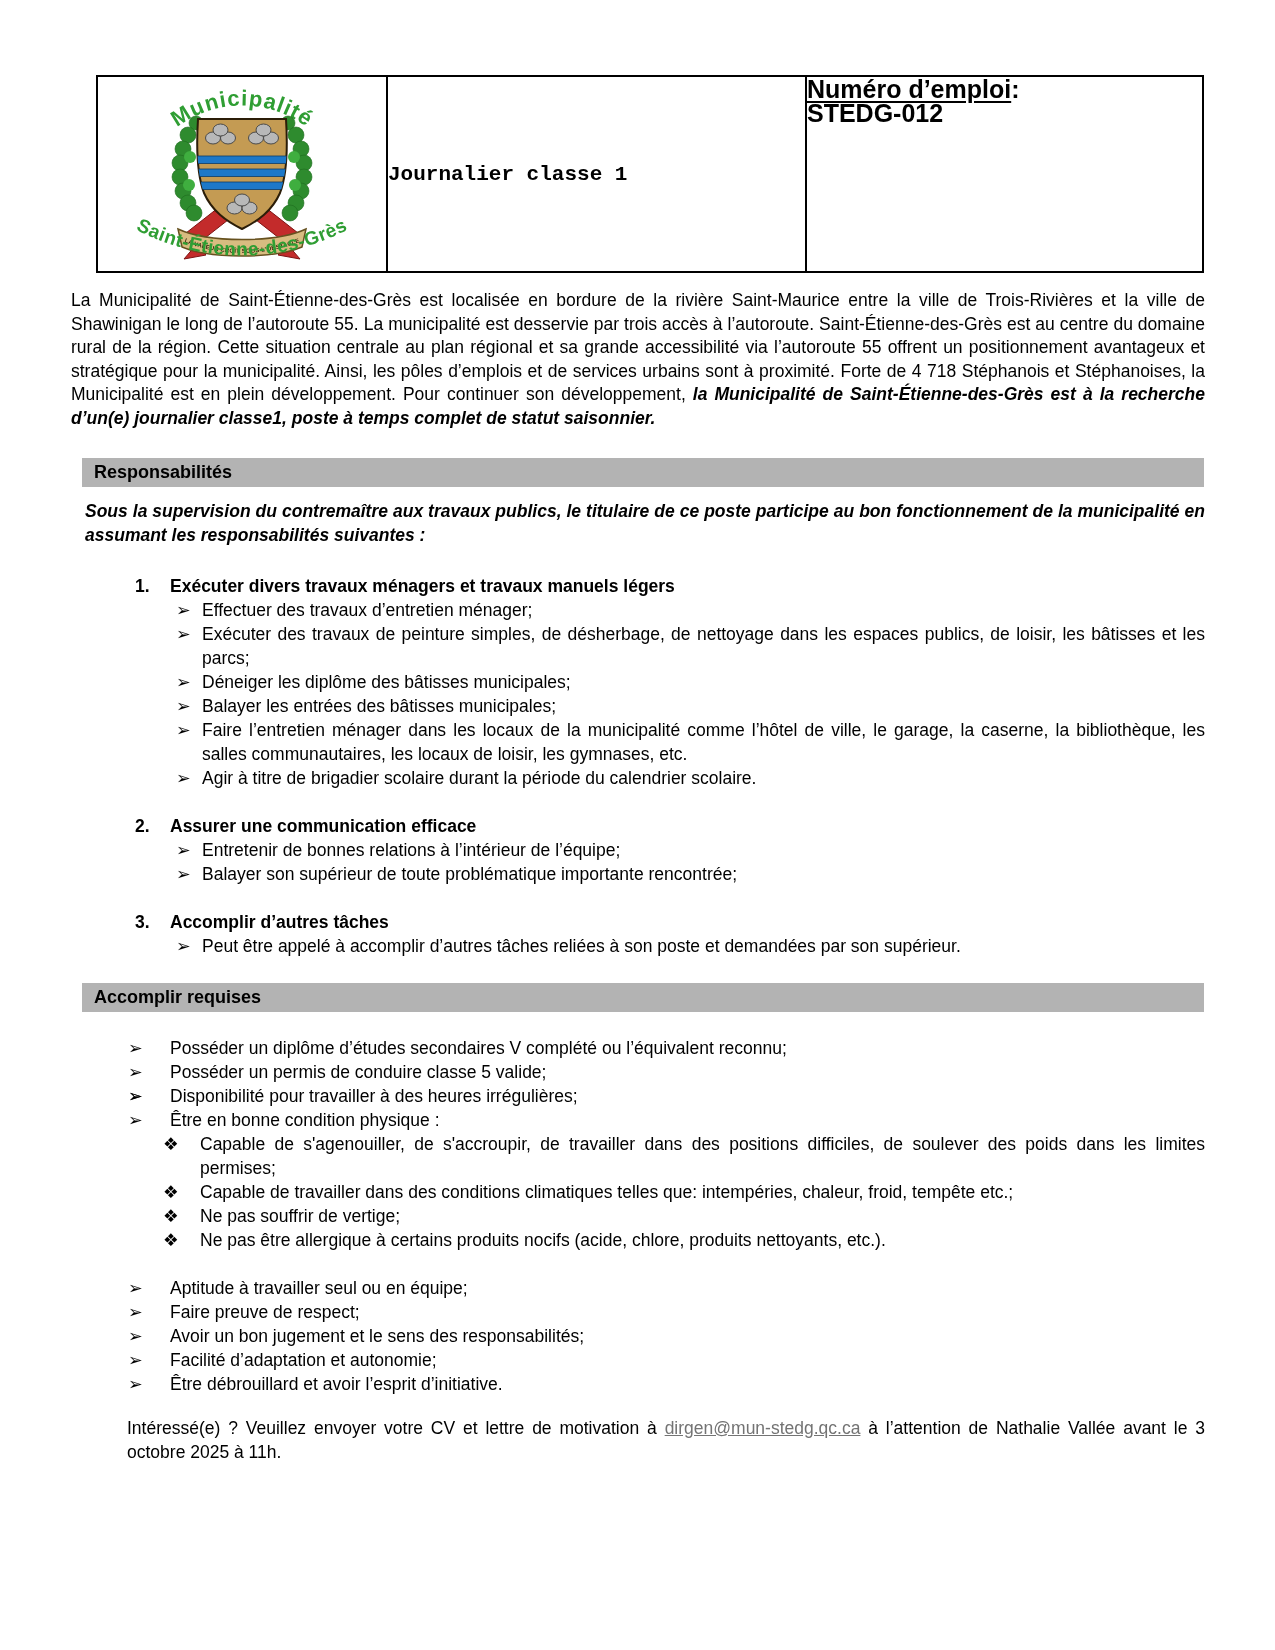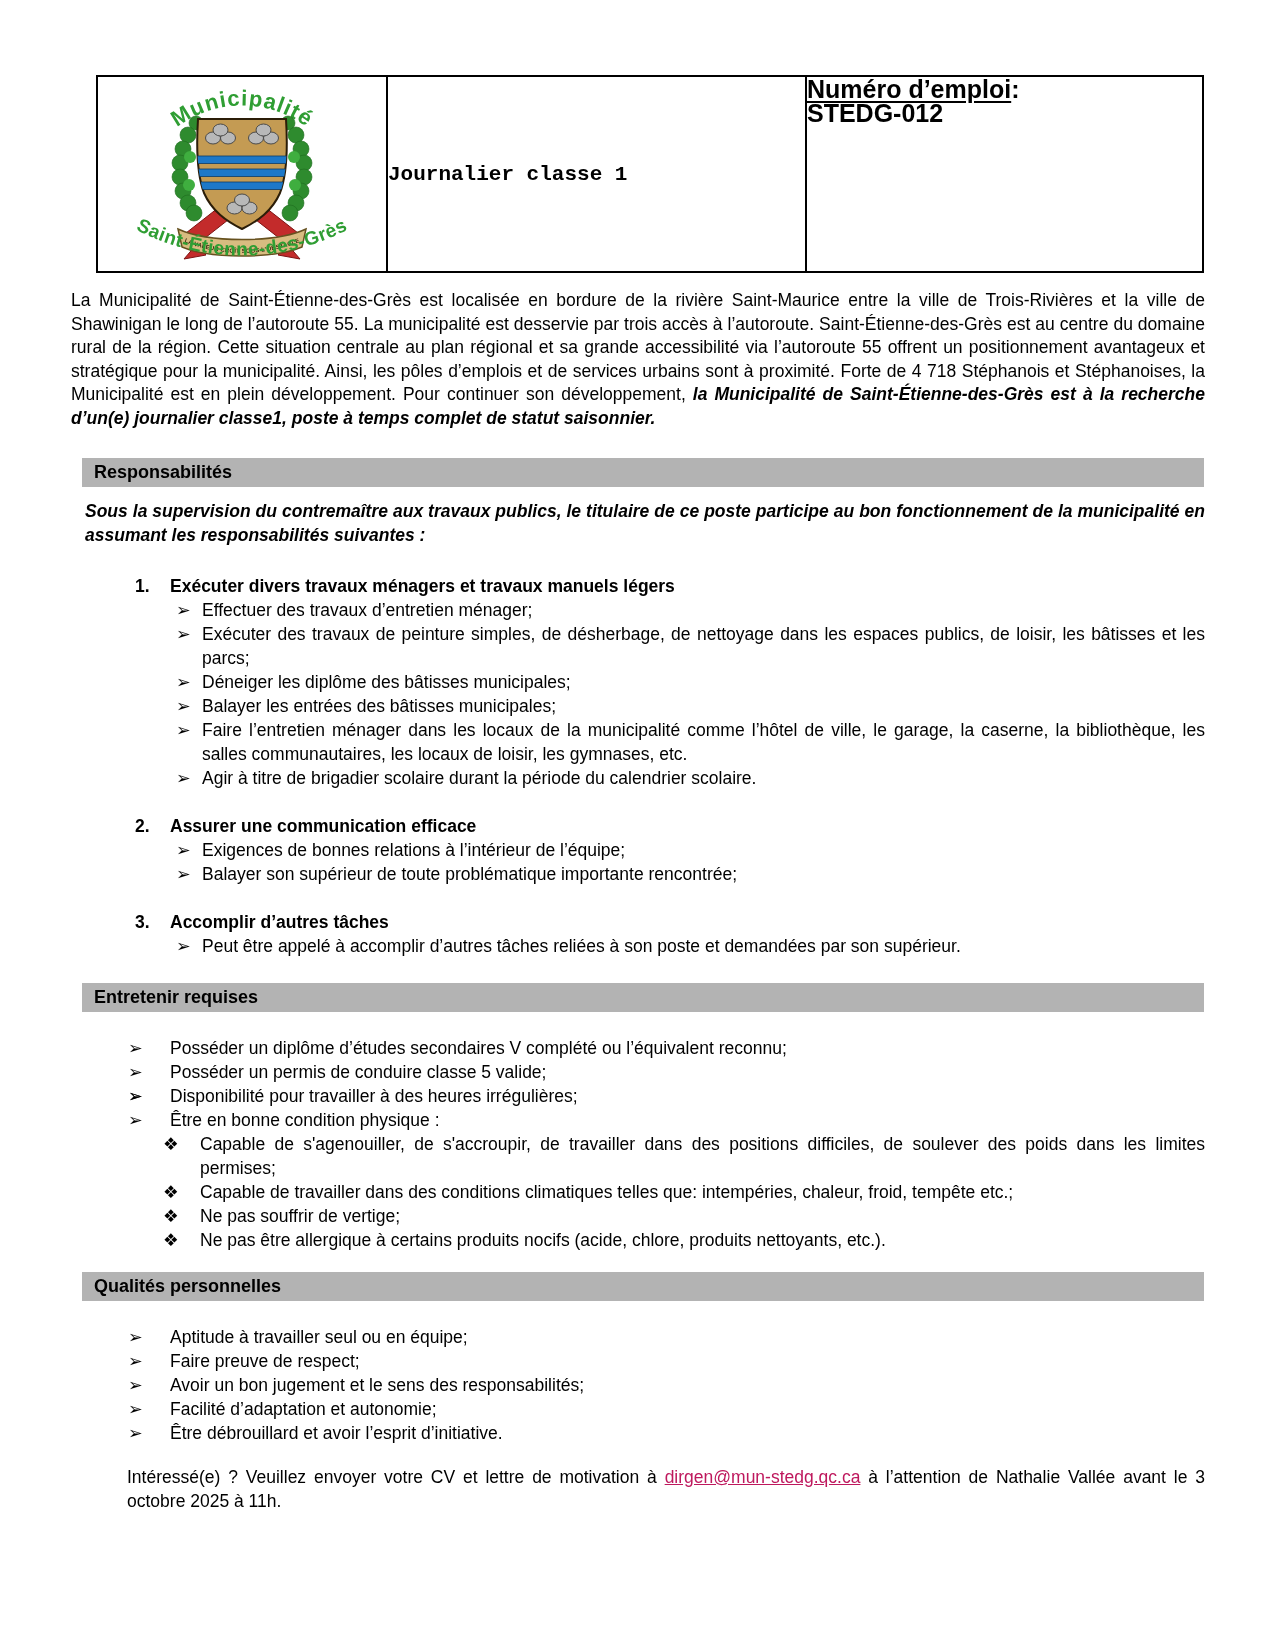--- a/index.html
+++ b/index.html
@@ -37,21 +37,21 @@
   ul.lvl2{margin-left:176px;margin-right:70px;}
   ul.lvl2 li{padding-left:26px;}
 
   ul.lvl1{margin-left:128px;margin-right:70px;margin-top:24px;}
   ul.lvl1 li{padding-left:42px;}
 
   ul.diamond{margin-left:163px;margin-right:70px;}
   ul.diamond li{padding-left:37px;}
 
   .closing{margin:20px 70px 0 127px;font-size:17.5px;line-height:24px;text-align:justify;}
-  a.email-link{color:#be185d;text-decoration:underline;}
+  a.email-link{color:#737373;text-decoration:underline;}
 
   .logo-svg text{font-family:"Liberation Sans",sans-serif;font-weight:bold;}
 </style>
 </head>
 <body>
 
 <div class="page">
 
   <table class="header-table">
     <tbody>
@@ -175,38 +175,38 @@
       </ul>
   </div>
 
   <div class="group">
     <div class="group-heading">
       <span class="num">2.</span>
       <span>Assurer une communication efficace</span>
     </div>
     <ul class="blist lvl2">
 
-        <li><span class="marker">➢</span><span>Exigences de bonnes relations à l’intérieur de l’équipe;</span></li>
+        <li><span class="marker">➢</span><span>Entretenir de bonnes relations à l’intérieur de l’équipe;</span></li>
 
         <li><span class="marker">➢</span><span>Balayer son supérieur de toute problématique importante rencontrée;</span></li>
       </ul>
   </div>
 
   <div class="group">
     <div class="group-heading">
       <span class="num">3.</span>
       <span>Accomplir d’autres tâches</span>
     </div>
     <ul class="blist lvl2">
 
         <li><span class="marker">➢</span><span>Peut être appelé à accomplir d’autres tâches reliées à son poste et demandées par son supérieur.</span></li>
       </ul>
   </div>
 
-  <div class="bar bar2">Entretenir requises</div>
+  <div class="bar bar2">Accomplir requises</div>
 
   <ul class="blist lvl1">
 
       <li><span class="marker">➢</span><span>Posséder un diplôme d’études secondaires V complété ou l’équivalent reconnu;</span></li>
 
       <li><span class="marker">➢</span><span>Posséder un permis de conduire classe 5 valide;</span></li>
 
       <li><span class="marker">➢</span></li>
 
       <li><span class="marker">➢</span><span>Disponibilité pour travailler à des heures irrégulières;</span></li>
@@ -217,21 +217,20 @@
 
       <li><span class="marker">❖</span><span>Capable de s'agenouiller, de s'accroupir, de travailler dans des positions difficiles, de soulever des poids dans les limites permises;</span></li>
 
       <li><span class="marker">❖</span><span>Capable de travailler dans des conditions climatiques telles que: intempéries, chaleur, froid, tempête etc.;</span></li>
 
       <li><span class="marker">❖</span><span>Ne pas souffrir de vertige;</span></li>
 
       <li><span class="marker">❖</span><span>Ne pas être allergique à certains produits nocifs (acide, chlore, produits nettoyants, etc.).</span></li>
     </ul>
 
-  <div class="bar bar3">Qualités personnelles</div>
 
   <ul class="blist lvl1">
 
       <li><span class="marker">➢</span><span>Aptitude à travailler seul ou en équipe;</span></li>
 
       <li><span class="marker">➢</span><span>Faire preuve de respect;</span></li>
 
       <li><span class="marker">➢</span><span>Avoir un bon jugement et le sens des responsabilités;</span></li>
 
       <li><span class="marker">➢</span><span>Facilité d’adaptation et autonomie;</span></li>

